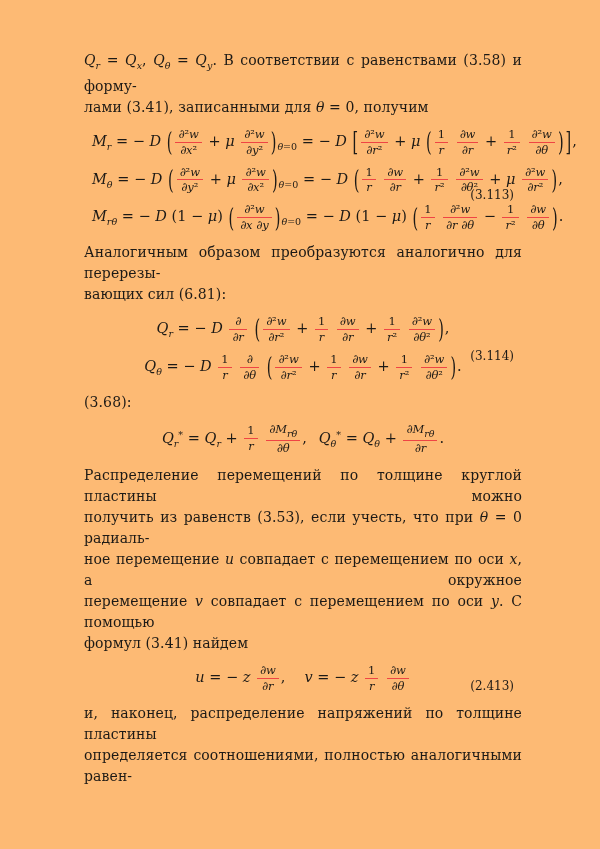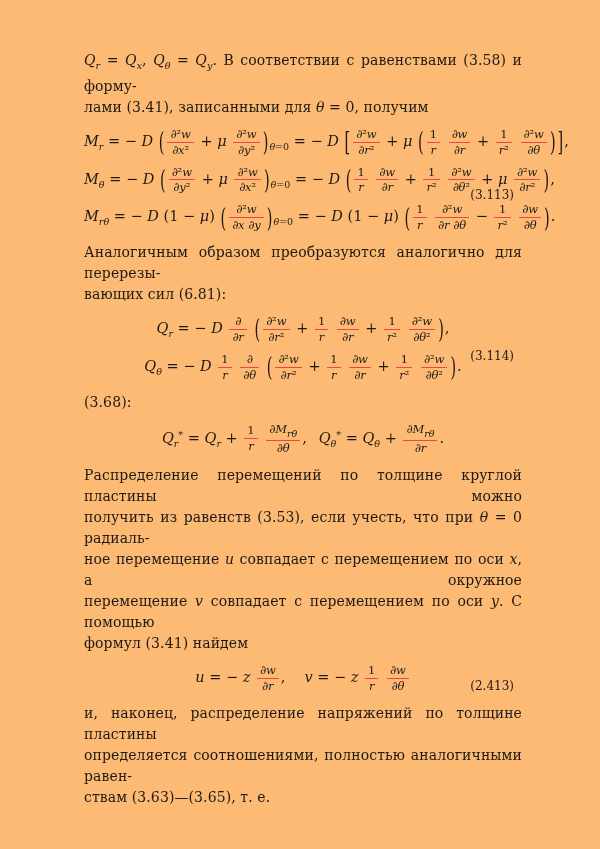--- a/index.html
+++ b/index.html
@@ -7,21 +7,21 @@
   .page{
     position:relative;width:600px;height:849px;overflow:hidden;
     background:#fdba74;color:#1d1a16;
     font-family:"DejaVu Serif","Liberation Serif",serif;
   }
   .content{position:absolute;left:84px;top:50px;width:438px;}
   .pline{font-size:14px;line-height:21px;letter-spacing:0.1px;}
   .pline.j{text-align:justify;text-align-last:justify;}
   .para{margin:0;}
   .eqgroup{position:relative;padding:1px 0;}
-  .eqrow{text-align:center;font-size:14.5px;margin:9px 0;white-space:nowrap;}
+  .eqrow{text-align:center;font-size:14.5px;margin:9px 8px;white-space:nowrap;}
   .eqnum{position:absolute;right:8px;top:50%;transform:translateY(-50%);font-size:12px;margin-top:8px;}
   .eqnum.n113{top:56%;}
   .frac{display:inline-block;vertical-align:middle;text-align:center;
         font-size:11.5px;line-height:1.12;margin:0 2px;}
   .frac .num{display:block;padding:0 3px 1px;border-bottom:1px solid #ef4444;}
   .frac .den{display:block;padding:1px 3px 0;}
   .ssub{font-size:9.5px;vertical-align:-0.4em;}
   .ssup{font-size:9.5px;vertical-align:0.5em;}
   .bigd{display:inline-block;transform:scaleY(1.75);vertical-align:middle;margin:0 1px;}
   i.mi{font-style:italic;}
@@ -72,17 +72,16 @@
     </div>
 
     <div class="eqgroup">
       <div class="eqrow"><i class="mi">u</i> = − <i class="mi">z</i> <span class="frac"><span class="num">∂<i class="mi">w</i></span><span class="den">∂<i class="mi">r</i></span></span>,  <i class="mi">v</i> = − <i class="mi">z</i> <span class="frac"><span class="num">1</span><span class="den"><i class="mi">r</i></span></span> <span class="frac"><span class="num">∂<i class="mi">w</i></span><span class="den">∂<i class="mi">θ</i></span></span></div>
       <div class="eqnum">(2.413)</div>
     </div>
 
     <div class="para">
       <div class="pline j">и, наконец, распределение напряжений по толщине пластины</div>
       <div class="pline j">определяется соотношениями, полностью аналогичными равен-</div>
-      <div class="pline">ствам (3.63)—(3.65), т. е.</div>
     </div>
 
   </div>
 </div>
 
 </body></html>

